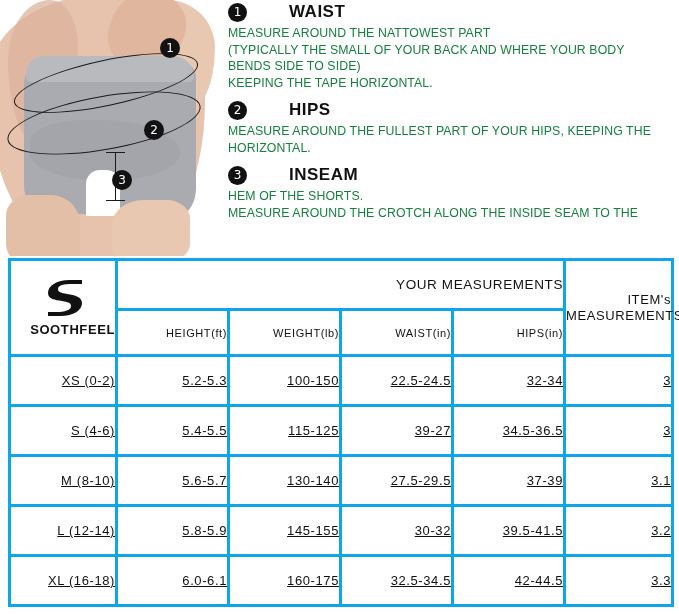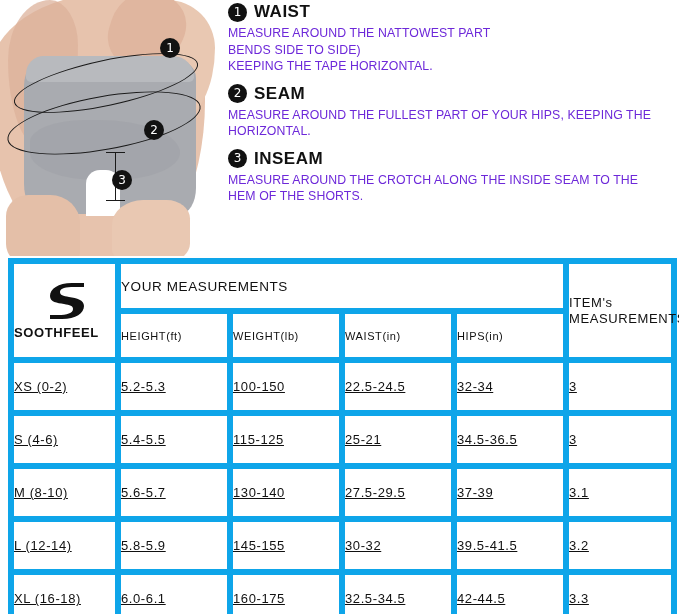--- a/index.html
+++ b/index.html
@@ -212,45 +212,46 @@
     font-size: 12px;
     line-height: 19px;
     text-align: center;
     font-family: "DejaVu Sans", sans-serif;
     flex: 0 0 auto;
   }
   .inst-title {
     font-size: 17px;
     font-weight: bold;
     letter-spacing: .5px;
+    margin-left: 35px;
   }
   .inst-body {
     font-size: 12.3px;
     line-height: 16.5px;
     letter-spacing: .1px;
-    color: #6d28d9;
+    color: #15803d;
   }
 
   
   .table-wrap {
     position: absolute;
     left: 8px;
     top: 258px;
     width: 663px;
     height: 350px;
   }
   table.size-table {
     border-collapse: collapse;
     width: 663px;
     table-layout: fixed;
     font-size: 12.5px;
   }
   table.size-table td, table.size-table th {
-    border: 6px solid #0ea5e9;
-    text-align: left;
+    border: 3px solid #0ea5e9;
+    text-align: right;
     vertical-align: middle;
     letter-spacing: .6px;
     font-weight: normal;
     padding: 0;
   }
   .c-brand { width: 107px; }
   .c-h { width: 112px; }
   .c-w { width: 112px; }
   .c-wa { width: 112px; }
   .c-hi { width: 112px; }
@@ -317,44 +318,45 @@
 
     <div class="instructions">
 
       <div class="inst-block">
         <div class="inst-head">
           <span class="badge">1</span>
           <span class="inst-title">WAIST</span>
         </div>
         <div class="inst-body">
           <div>MEASURE AROUND THE NATTOWEST PART</div>
+          <div>(TYPICALLY THE SMALL OF YOUR BACK AND WHERE YOUR BODY</div>
           <div>BENDS SIDE TO SIDE)</div>
           <div>KEEPING THE TAPE HORIZONTAL.</div>
         </div>
       </div>
 
       <div class="inst-block">
         <div class="inst-head">
           <span class="badge">2</span>
-          <span class="inst-title">SEAM</span>
+          <span class="inst-title">HIPS</span>
         </div>
         <div class="inst-body">
           <div>MEASURE AROUND THE FULLEST PART OF YOUR HIPS, KEEPING THE</div>
           <div>HORIZONTAL.</div>
         </div>
       </div>
 
       <div class="inst-block">
         <div class="inst-head">
           <span class="badge">3</span>
           <span class="inst-title">INSEAM</span>
         </div>
         <div class="inst-body">
+          <div>HEM OF THE SHORTS.</div>
           <div>MEASURE AROUND THE CROTCH ALONG THE INSIDE SEAM TO THE</div>
-          <div>HEM OF THE SHORTS.</div>
         </div>
       </div>
 
     </div>
   </div>
 
   <div class="table-wrap">
     <table class="size-table">
       <colgroup>
         <col class="c-brand">
@@ -390,21 +392,21 @@
           <td>5.2-5.3</td>
           <td>100-150</td>
           <td>22.5-24.5</td>
           <td>32-34</td>
           <td>3</td>
         </tr>
         <tr class="data-row">
           <td>S (4-6)</td>
           <td>5.4-5.5</td>
           <td>115-125</td>
-          <td>25-21</td>
+          <td>39-27</td>
           <td>34.5-36.5</td>
           <td>3</td>
         </tr>
         <tr class="data-row">
           <td>M (8-10)</td>
           <td>5.6-5.7</td>
           <td>130-140</td>
           <td>27.5-29.5</td>
           <td>37-39</td>
           <td>3.1</td>

